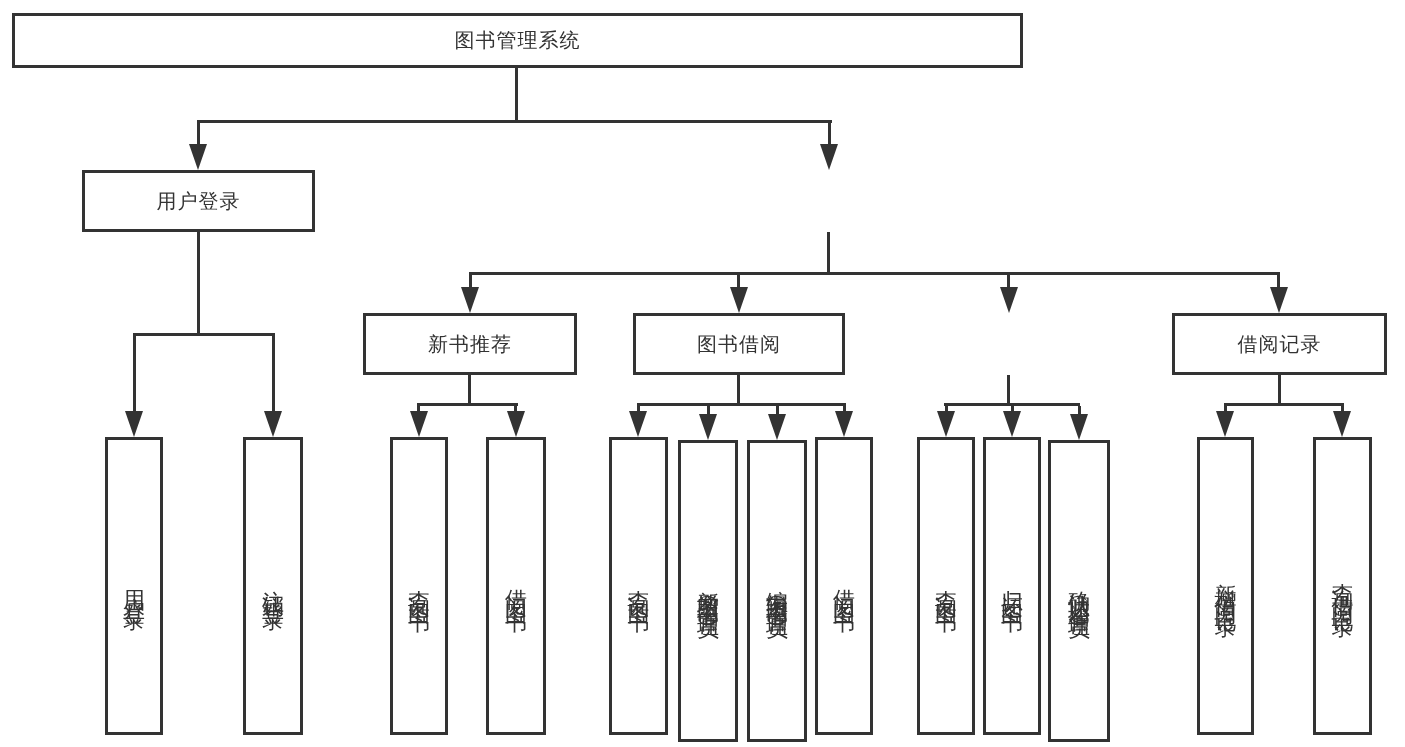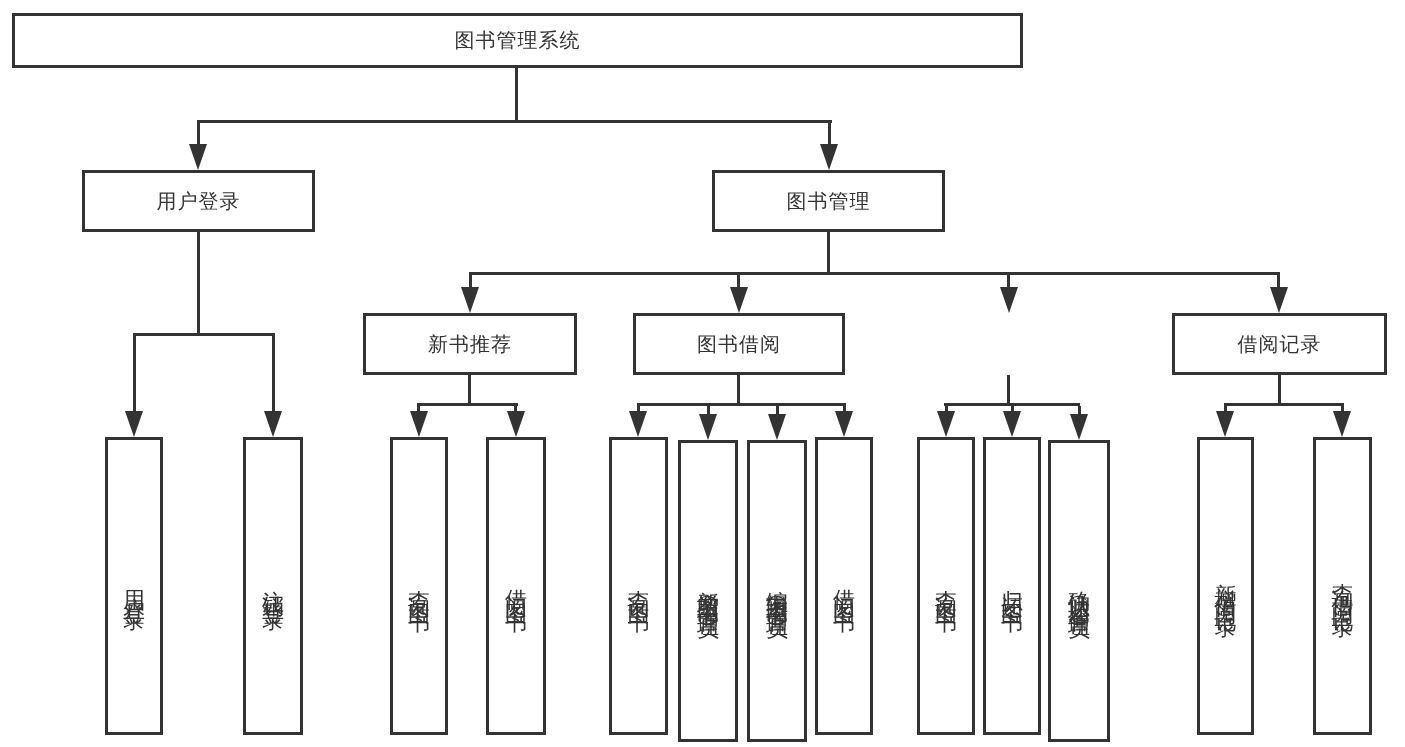--- a/index.html
+++ b/index.html
@@ -68,23 +68,20 @@
 
   <div class="line" style="left:515px;top:68px;width:3px;height:55px"></div>
   <div class="line" style="left:197px;top:120px;width:635px;height:3px"></div>
   <div class="line" style="left:197px;top:123px;width:3px;height:21px"></div>
   <div class="line" style="left:828px;top:123px;width:3px;height:21px"></div>
   <div class="arrow" style="left:189px;top:144px"></div>
   <div class="arrow" style="left:820px;top:144px"></div>
 
   <div class="box h" style="left:82px;top:170px;width:233px;height:62px">
     <span>用户登录</span>
-  </div>
-  <div class="box h" style="left:712px;top:170px;width:233px;height:62px">
-    <span>图书管理</span>
   </div>
 
   <div class="line" style="left:197px;top:232px;width:3px;height:104px"></div>
   <div class="line" style="left:133px;top:333px;width:142px;height:3px"></div>
   <div class="line" style="left:133px;top:336px;width:3px;height:75px"></div>
   <div class="line" style="left:272px;top:336px;width:3px;height:75px"></div>
   <div class="arrow" style="left:125px;top:411px"></div>
   <div class="arrow" style="left:264px;top:411px"></div>
 
   <div class="line" style="left:827px;top:232px;width:3px;height:43px"></div>

